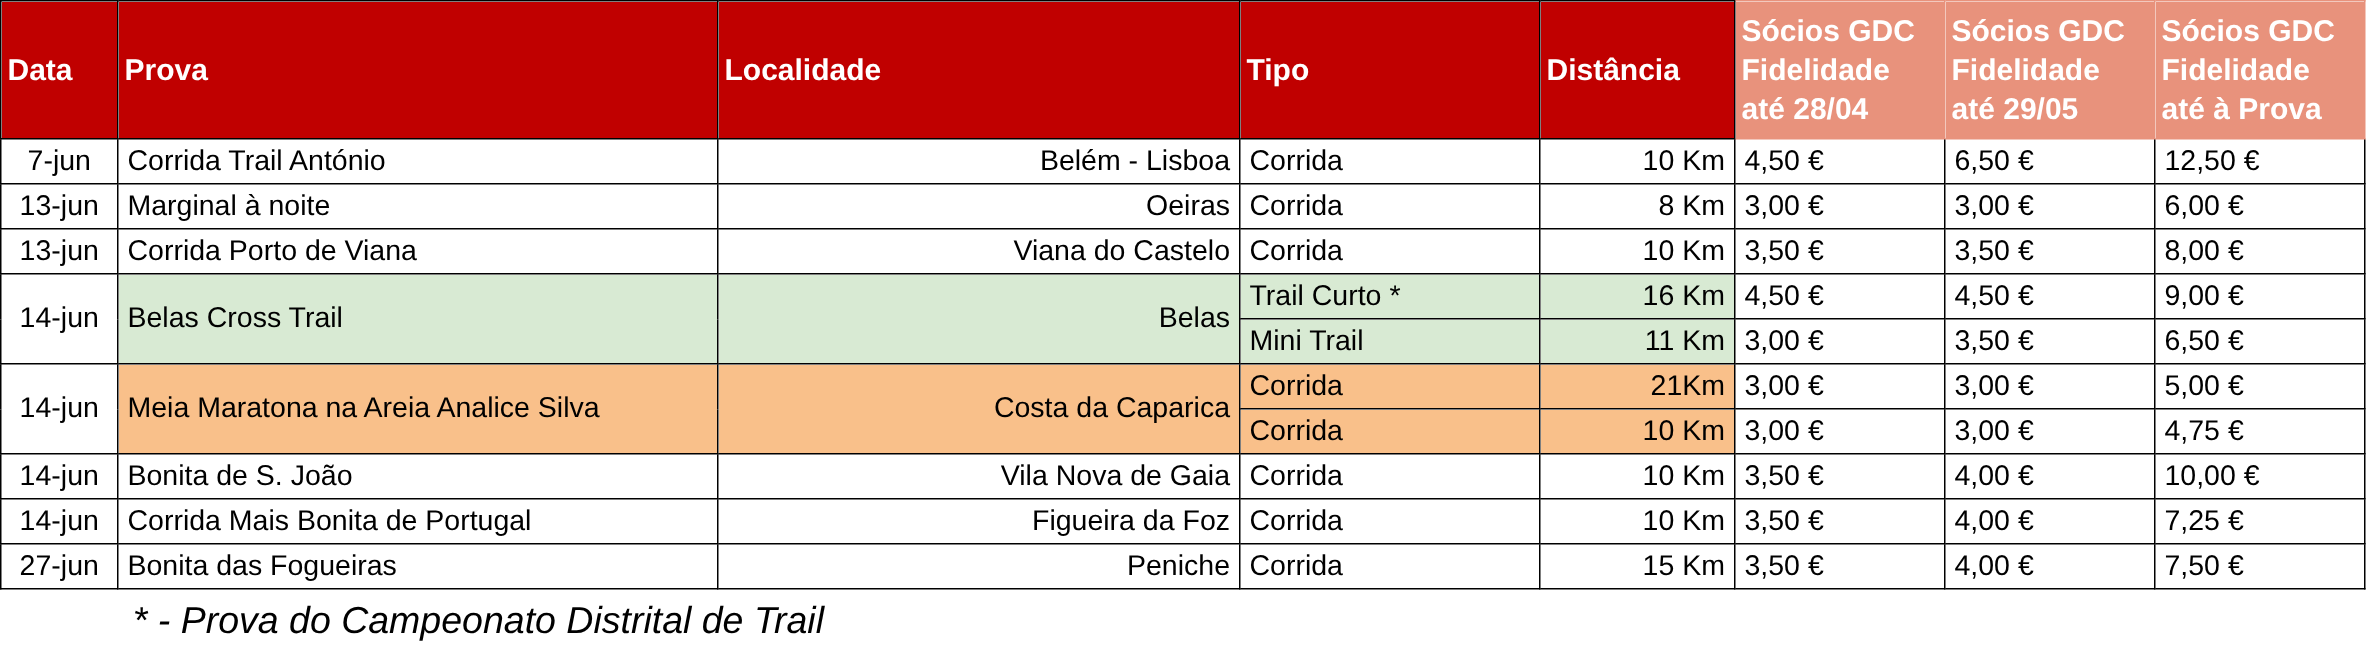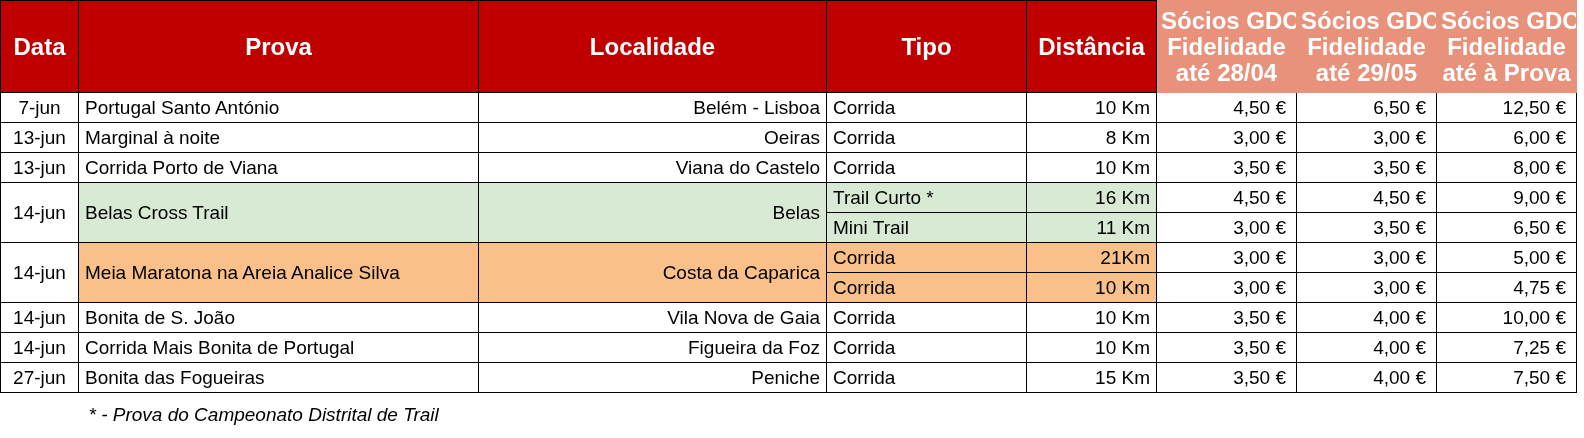--- a/index.html
+++ b/index.html
@@ -42,23 +42,23 @@
     height: 30px;
     box-sizing: border-box;
     vertical-align: middle;
     white-space: nowrap;
     overflow: hidden;
   }
   thead th {
     background: #c00000;
     color: #ffffff;
     font-weight: bold;
-    text-align: center;
+    text-align: left;
     height: 92px;
-    font-size: 24px;
+    font-size: 20px;
     line-height: 26px;
     padding: 4px 4px;
     border: 1px solid #000000;
   }
   thead th.salmon {
     background: #e8927c;
     color: #ffffff;
     border-left: 1px solid #e8927c;
     border-right: 1px solid #e8927c;
     border-top: 1px solid #e8927c;
@@ -67,29 +67,29 @@
   thead th.salmon.first-salmon {
     border-left: 1px solid #000000;
   }
   thead th.salmon .hdr-line { display: block; }
 
   td.c-date { text-align: center; margin-left: 29px; }
   td.c-name { text-align: left; }
   td.c-loc  { text-align: right; }
   td.c-type { text-align: left; }
   td.c-dist { text-align: right; }
-  td.c-price { text-align: right; padding-right: 10px; }
+  td.c-price { text-align: left; padding-right: 10px; }
 
   tr.green td.tint { background: #d8ead3; }
   tr.orange td.tint { background: #f9c08a; }
 
   .footnote-row td {
     border: none;
     height: 44px;
-    font-size: 19px;
+    font-size: 25px;
     font-style: italic;
     text-align: left;
     padding-left: 10px;
     background: #ffffff;
   }
   .footnote-row td.first-blank {
     border: none;
     background: #ffffff;
   }
 </style>
@@ -128,21 +128,21 @@
         <th class="salmon">
           <span class="hdr-line">Sócios GDC</span>
           <span class="hdr-line">Fidelidade</span>
           <span class="hdr-line">até à Prova</span>
         </th>
       </tr>
     </thead>
     <tbody>
       <tr>
         <td class="c-date">7-jun</td>
-        <td class="c-name">Portugal Santo António</td>
+        <td class="c-name">Corrida Trail António</td>
         <td class="c-loc">Belém - Lisboa</td>
         <td class="c-type">Corrida</td>
         <td class="c-dist">10 Km</td>
         <td class="c-price">4,50 €</td>
         <td class="c-price">6,50 €</td>
         <td class="c-price">12,50 €</td>
       </tr>
       <tr>
         <td class="c-date">13-jun</td>
         <td class="c-name">Marginal à noite</td>

